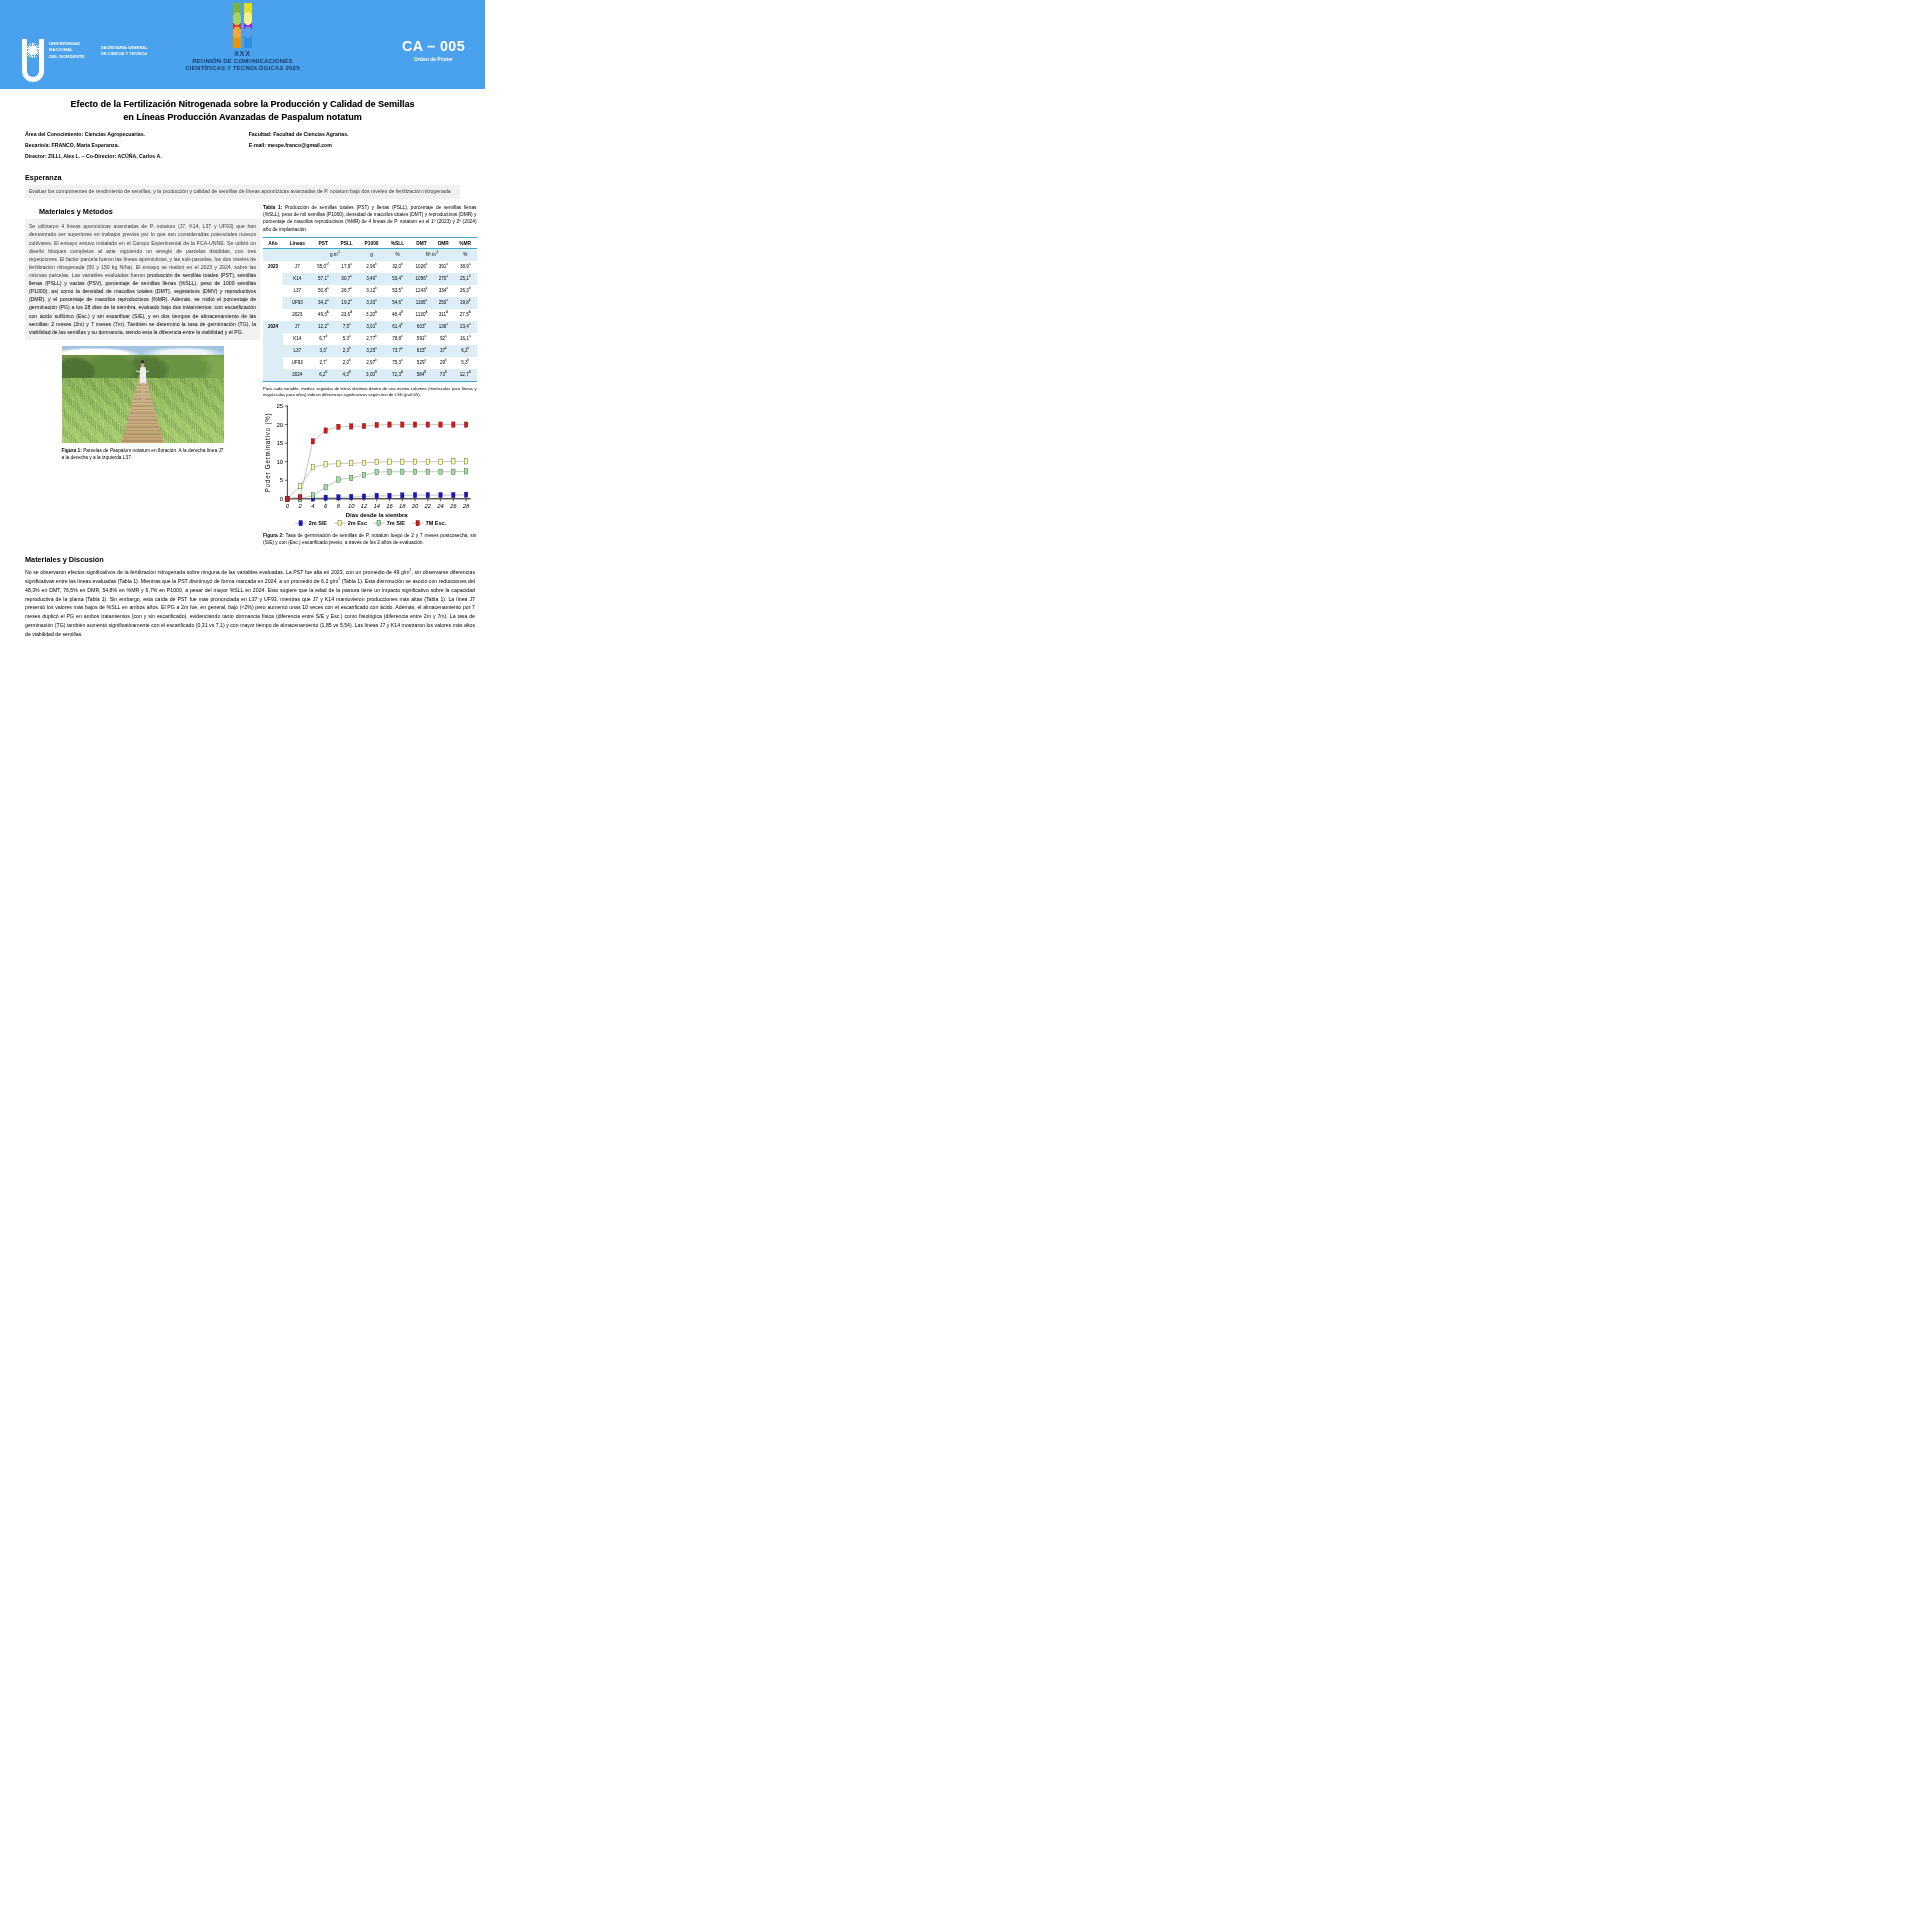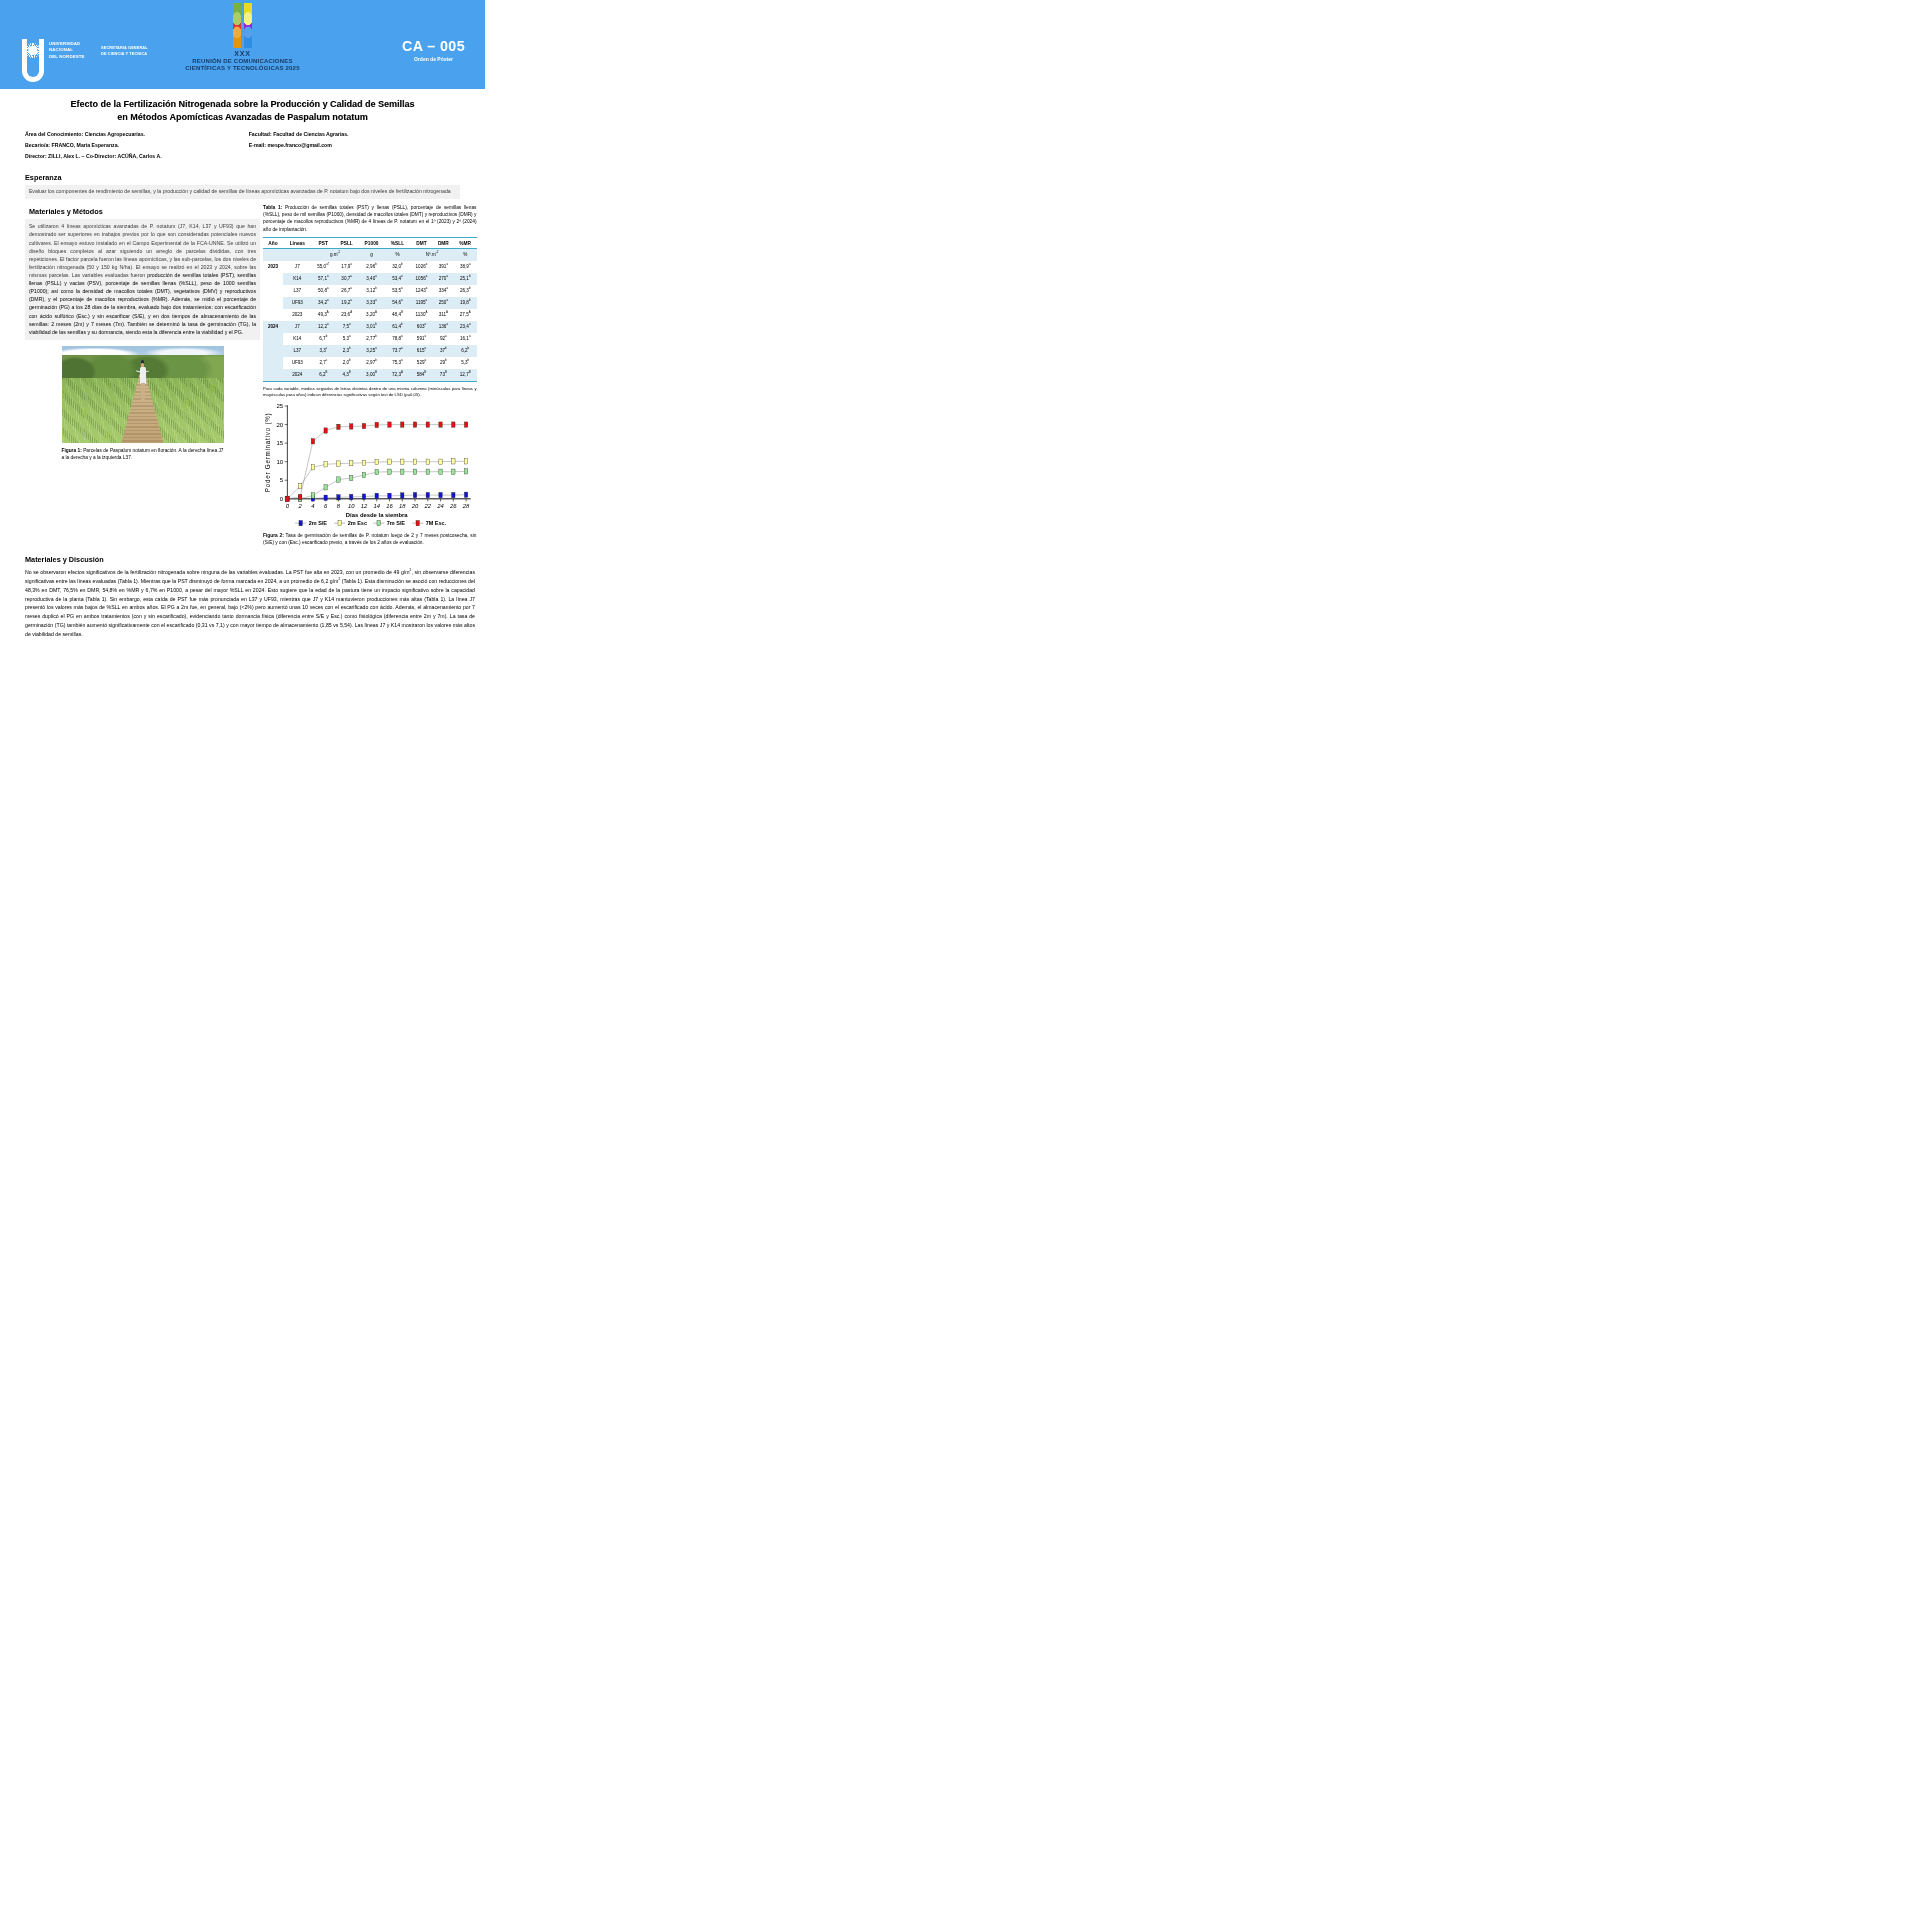--- a/index.html
+++ b/index.html
@@ -127,42 +127,42 @@
     <div class="ev-l2">CIENTÍFICAS Y TECNOLÓGICAS 2025</div>
   </div>
   <div class="hdr-code">
     <div class="code-big">CA – 005</div>
     <div class="code-sub">Orden de Póster</div>
   </div>
 </header>
 
 <h1 class="title">
   <div>Efecto de la Fertilización Nitrogenada sobre la Producción y Calidad de Semillas</div>
-  <div><span>en Métodos Apomícticas Avanzadas de </span><span class="it">Paspalum notatum</span></div>
+  <div><span>en Líneas Producción Avanzadas de </span><span class="it">Paspalum notatum</span></div>
 </h1>
 
 <div class="meta">
   <div class="meta-l">
     <p>Área del Conocimiento: Ciencias Agropecuarias.</p>
     <p>Becario/a: FRANCO, María Esperanza.</p>
     <p>Director: ZILLI, Alex L. – Co-Director: ACÜÑA, Carlos A.</p>
   </div>
   <div class="meta-r">
     <p>Facultad: Facultad de Ciencias Agrarias.</p>
     <p>E-mail: mespe.franco@gmail.com</p>
   </div>
 </div>
 
 <h2 class="h2">Esperanza</h2>
 <div class="obj-box"><span>Evaluar los componentes de rendimiento de semillas, y la producción y calidad de semillas de líneas apomícticas avanzadas de </span><span class="it">P. notatum</span><span> bajo dos niveles de fertilización nitrogenada</span></div>
 
 <div class="cols">
 
   <div class="lcol">
-    <h2 class="h2" style="margin-left:4px;">Materiales y Métodos</h2>
+    <h2 class="h2" style="margin-left:14px;">Materiales y Métodos</h2>
     <div class="mat-box"><span>Se utilizaron 4 líneas apomícticas avanzadas de </span><span class="it">P. notatum</span><span> (J7, K14, L37 y UF93) que han demostrado ser superiores en trabajos previos por lo que son consideradas potenciales nuevos cultivares. El ensayo estuvo instalado en el Campo Experimental de la FCA-UNNE. Se utilizó un diseño bloques completos al azar siguiendo un arreglo de parcelas divididas, con tres repeticiones. El factor parcela fueron las líneas apomícticas, y las sub-parcelas, los dos niveles de fertilización nitrogenada (50 y 150 kg N/ha). El ensayo se realizó en el 2023 y 2024, sobre las mismas parcelas. Las variables evaluadas fueron </span><span style="color: rgb(0, 0, 0);">producción de semillas totales (PST), semillas llenas (PSLL) y vacías (PSV), porcentaje de semillas llenas (%SLL), peso de 1000 semillas (P1000); así como la densidad de macollos totales (DMT), vegetativos (DMV) y reproductivos (DMR), y el porcentaje de macollos reproductivos (%MR). Además, se midió el porcentaje de germinación (PG) a los 28 días de la siembra, evaluado bajo dos tratamientos: con escarificación con ácido sulfúrico (Esc.) y sin escarificar (S/E), y en dos tiempos de almacenamiento de las semillas: 2 meses (2m) y 7 meses (7m). También se determinó la tasa de germinación (TG), la viabilidad de las semillas y su dormancia, siendo esta la diferencia entre la viabilidad y el PG.</span></div>
 
     <figure class="figure1" style="margin-block:6.2px 0;margin-inline:auto;">
       <div class="photo">
         <div class="sky"></div>
         <div class="trees"></div>
         <div class="grass"></div>
         <div class="path"></div>
         <div class="person">
           <div class="cap"></div>

